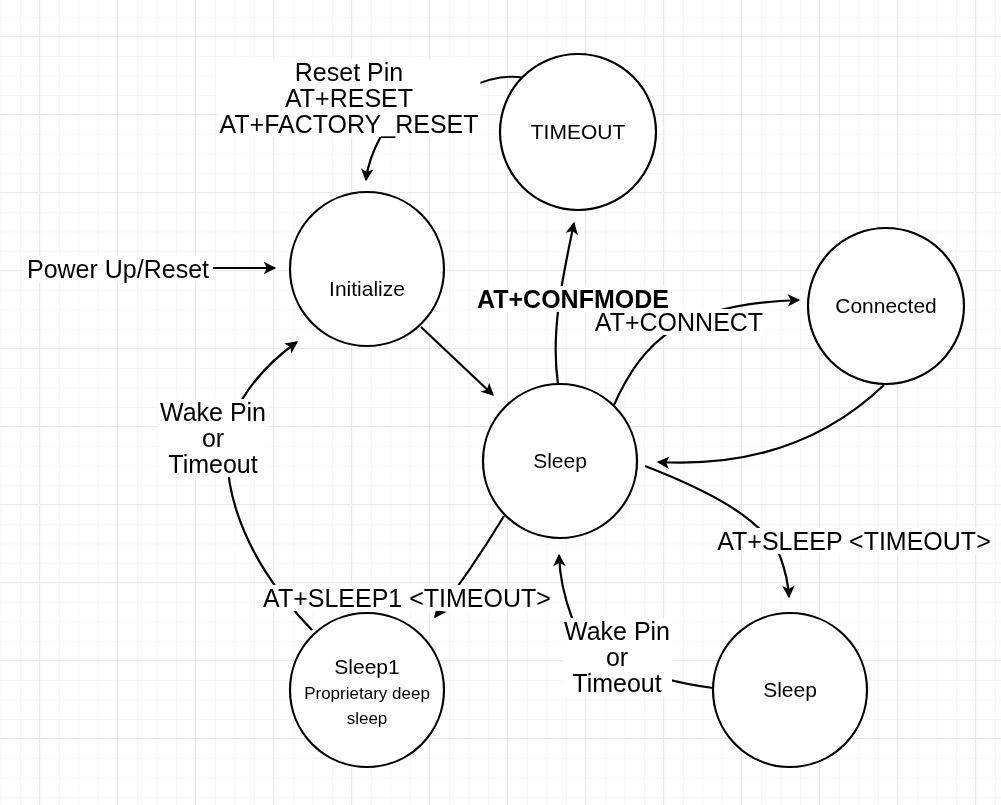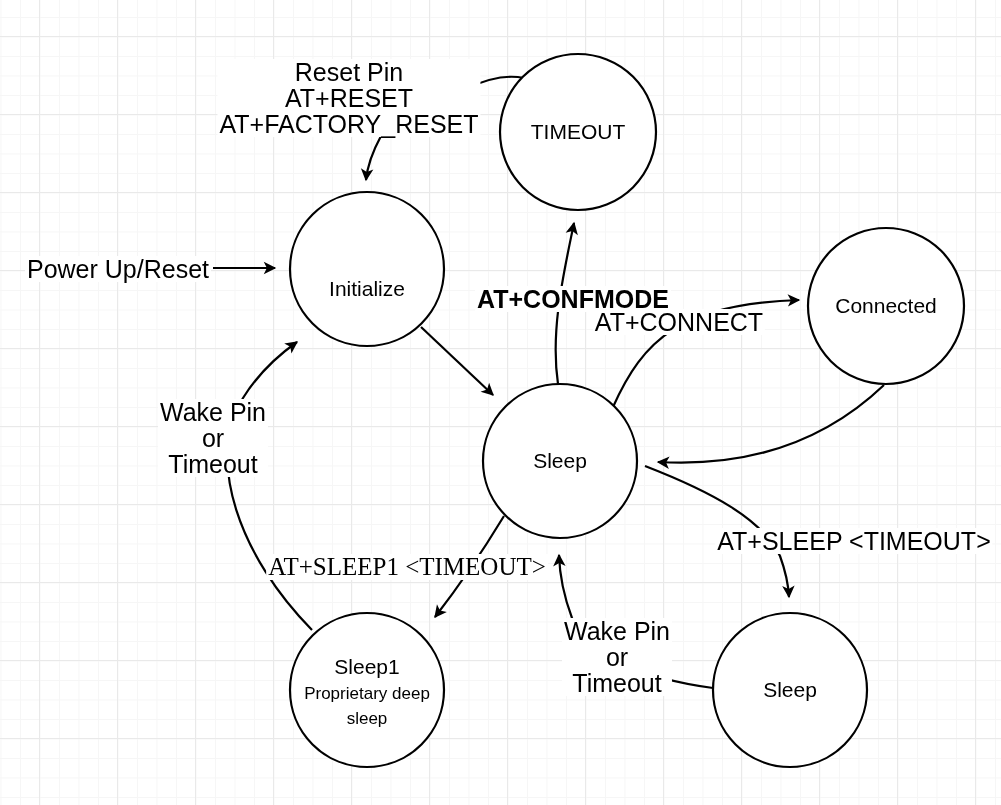--- a/index.html
+++ b/index.html
@@ -87,21 +87,21 @@
     <div>AT+FACTORY_RESET</div>
   </div>
 
   <div class="lbl" style="left:118px;top:269px;">Power Up/Reset</div>
 
   <div class="lbl" style="left:573px;top:299px;font-weight:bold;">AT+CONFMODE</div>
 
   <div class="lbl" style="left:679px;top:322px;">AT+CONNECT</div>
 
 
-  <div class="lbl" style="left:407px;top:567px;font-family:Liberation Serif, serif;">AT+SLEEP1 &lt;TIMEOUT&gt;</div>
+  <div class="lbl" style="left:407px;top:598px;">AT+SLEEP1 &lt;TIMEOUT&gt;</div>
 
   <div class="lbl" style="left:854px;top:541px;">AT+SLEEP &lt;TIMEOUT&gt;</div>
 
   <div class="lbl" style="left:213px;top:438px;">
     <div>Wake Pin</div>
     <div>or</div>
     <div>Timeout</div>
   </div>
 
   <div class="lbl" style="left:617px;top:657px;">

